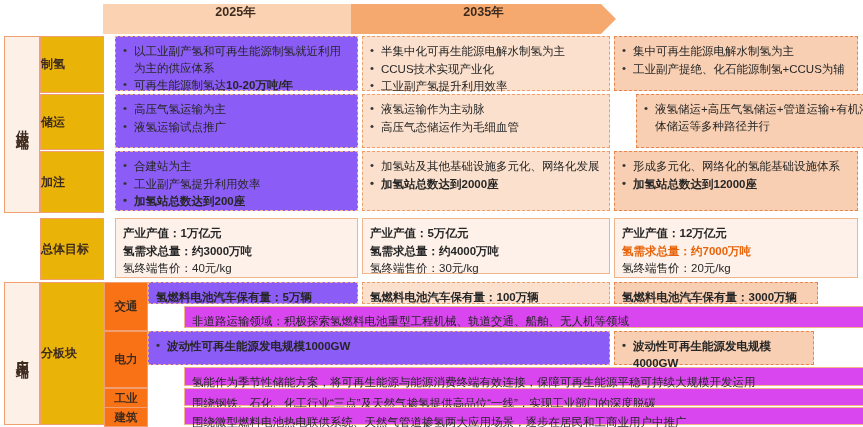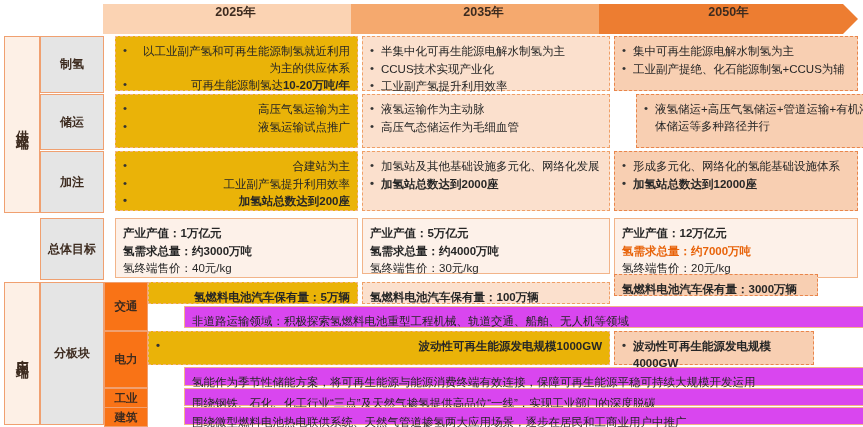--- a/index.html
+++ b/index.html
@@ -7,26 +7,26 @@
   .wrap{position:relative;width:863px;height:427px;}
 
   
   .hdr{position:absolute;left:103px;top:4px;width:755px;height:30px;}
   .arrow{position:absolute;top:0;height:30px;display:flex;justify-content:center;font-weight:bold;font-size:12.5px;color:#3d2b1f;}
   .arrow .lbl{position:relative;z-index:2;}
   .arrow .shape{position:absolute;left:0;top:0;width:100%;height:100%;z-index:1;}
 
   
   .bigcell{position:absolute;border:1px solid #f0a070;background:#fdf0e6;display:flex;align-items:center;justify-content:center;writing-mode:vertical-rl;letter-spacing:3px;font-weight:bold;font-size:13px;color:#3d2b1f;}
-  .rowlabel{position:absolute;border:1px solid #f0a070;background:#e5e5e5;display:flex;align-items:center;justify-content:center;font-weight:bold;font-size:12px;color:#3d2b1f;}
+  .rowlabel{position:absolute;border:1px solid #f0a070;background:#eab308;display:flex;align-items:center;font-weight:bold;font-size:12px;color:#3d2b1f;}
   .sublabel{position:absolute;border:1px solid #f0a070;background:#f97316;display:flex;align-items:center;justify-content:center;font-weight:bold;font-size:11.5px;color:#3d2b1f;}
 
   
   .cell{position:absolute;box-sizing:border-box;padding:5px 7px 5px 7px;}
-  .c-light{background:#eab308;border:1px dashed #f2b489;text-align:right;}
+  .c-light{background:#8b5cf6;border:1px dashed #f2b489;}
   .c-mid{background:#fbe0cd;border:1px dashed #ef9f66;}
   .c-dark{background:#f8cfb2;border:1px dashed #e9854a;}
   .c-plain{background:#fdf1e9;border:1px solid #f2b489;}
   .c-white{background:#d946ef;border:1px solid #f2b489;margin-left:36px;}
 
   ul{margin:0;padding:0;list-style:none;}
   li{position:relative;padding-left:11px;line-height:1.45;margin:1px 0;}
   li:before{content:"•";position:absolute;left:0;top:-1px;color:#333;}
   .b{font-weight:bold;}
   .orange{color:#e8630a;font-weight:bold;}
@@ -43,26 +43,20 @@
         <polygon points="0,0 250,0 265,15 250,30 0,30" fill="#fbd3b3"></polygon>
       </svg>
       <span class="lbl">2025年</span>
     </div>
     <div class="arrow" style="left:248px;width:265px;">
       <svg class="shape" viewBox="0 0 265 30" preserveAspectRatio="none">
         <polygon points="0,0 250,0 265,15 250,30 0,30" fill="#f5a96e"></polygon>
       </svg>
       <span class="lbl">2035年</span>
     </div>
-    <div class="arrow" style="left:496px;width:259px;">
-      <svg class="shape" viewBox="0 0 259 30" preserveAspectRatio="none">
-        <polygon points="0,0 244,0 259,15 244,30 0,30" fill="#ed7d31"></polygon>
-      </svg>
-      <span class="lbl">2050年</span>
-    </div>
   </div>
 
   <div class="bigcell" style="left:4px;top:36px;width:34px;height:175px;">
     <span>供应端</span>
   </div>
   <div class="bigcell" style="left:4px;top:282px;width:34px;height:141px;">
     <span>应用端</span>
   </div>
 
   <div class="rowlabel" style="left:40px;top:36px;width:62px;height:55px;">
@@ -167,21 +161,21 @@
     <div class="flat"><span class="orange">氢需求总量：</span><span class="orange">约7000万吨</span></div>
     <div class="flat"><span>氢终端售价：</span><span>20元/kg</span></div>
   </div>
 
   <div class="cell c-light" style="left:148px;top:282px;width:210px;height:22px;">
     <div class="flat b">氢燃料电池汽车保有量：5万辆</div>
   </div>
   <div class="cell c-mid" style="left:362px;top:282px;width:248px;height:22px;">
     <div class="flat b">氢燃料电池汽车保有量：100万辆</div>
   </div>
-  <div class="cell c-dark" style="left:614px;top:274px;width:204px;height:22px;">
+  <div class="cell c-dark" style="left:614px;top:282px;width:204px;height:22px;">
     <div class="flat b">氢燃料电池汽车保有量：3000万辆</div>
   </div>
   <div class="cell c-white" style="left:148px;top:306px;width:710px;height:22px;">
     <div class="flat">非道路运输领域：积极探索氢燃料电池重型工程机械、轨道交通、船舶、无人机等领域</div>
   </div>
 
   <div class="cell c-light" style="left:148px;top:331px;width:462px;height:34px;">
     <ul>
       <li class="b"><span>波动性可再生能源发电规模1000GW</span></li>
     </ul>

